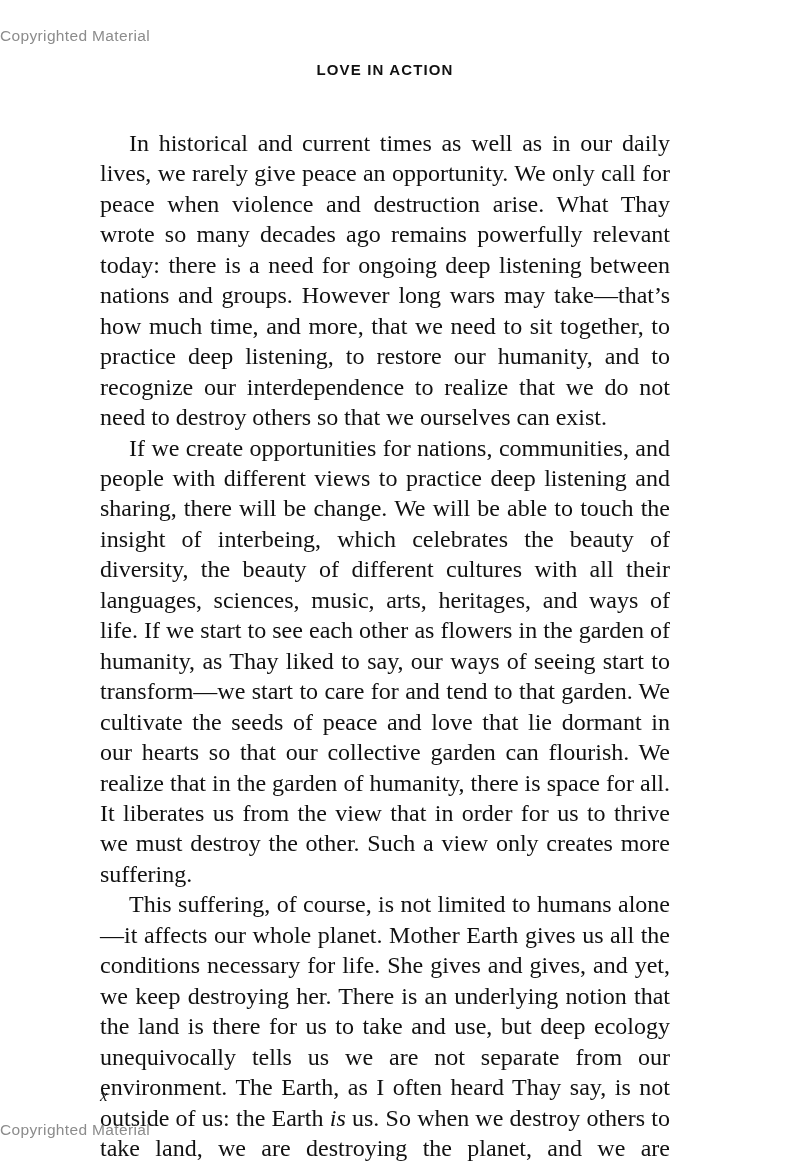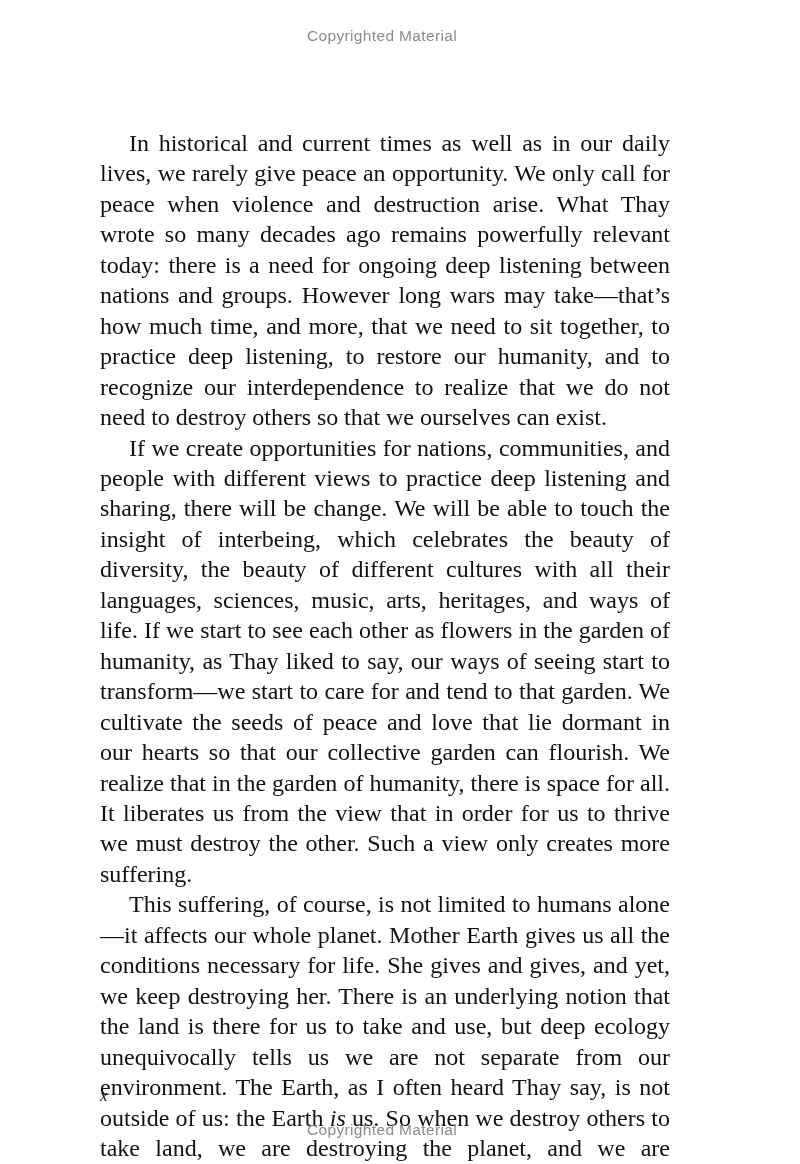--- a/index.html
+++ b/index.html
@@ -23,29 +23,27 @@
     background: #ffffff;
     overflow: hidden;
     box-sizing: border-box;
   }
 
   
   .watermark {
     position: absolute;
     left: 0;
     width: 728px;
-    text-align: center;
     font-family: "Liberation Sans", "DejaVu Sans", sans-serif;
     font-size: 15.5px;
     font-weight: 400;
     letter-spacing: 0.35px;
     color: #8c8c8c;
     white-space: nowrap;
     user-select: none;
-    padding-left: 18px;
   }
   .watermark-top    { top: 27px; }
   .watermark-bottom { top: 1121px; }
 
   
   .running-head {
     position: absolute;
     top: 61px;
     left: 0;
     width: 770px;           
@@ -93,20 +91,21 @@
     line-height: 1;
   }
 </style>
 </head>
 <body>
 
 <div class="page">
 
   <div class="watermark watermark-top">Copyrighted Material</div>
 
+  <div class="running-head">LOVE IN ACTION</div>
 
   <div class="text-block">
 
     <p>In historical and current times as well as in our daily lives, we rarely give peace an opportunity. We only call for peace when violence and destruction arise. What Thay wrote so many decades ago remains powerfully relevant today: there is a need for ongoing deep listening between nations and groups. However long wars may take—that’s how much time, and more, that we need to sit together, to practice deep listening, to restore our humanity, and to recognize our interdependence to realize that we do not need to destroy others so that we ourselves can exist.</p>
 
     <p>If we create opportunities for nations, communities, and people with different views to practice deep listening and sharing, there will be change. We will be able to touch the insight of interbeing, which celebrates the beauty of diversity, the beauty of different cultures with all their languages, sciences, music, arts, heritages, and ways of life. If we start to see each other as flowers in the garden of humanity, as Thay liked to say, our ways of seeing start to transform—we start to care for and tend to that garden. We cultivate the seeds of peace and love that lie dormant in our hearts so that our collective garden can flourish. We realize that in the garden of humanity, there is space for all. It liberates us from the view that in order for us to thrive we must destroy the other. Such a view only creates more suffering.</p>
 
     <p><span>This suffering, of course, is not limited to humans alone—it affects our whole planet. Mother Earth gives us all the conditions necessary for life. She gives and gives, and yet, we keep destroying her. There is an underlying notion that the land is there for us to take and use, but deep ecology unequivocally tells us we are not separate from our environment. The Earth, as I often heard Thay say, is not outside of us: the Earth </span><em>is</em><span> us. So when we destroy others to take land, we are destroying the planet, and we are destroying ourselves.</span></p>
 
   </div>

